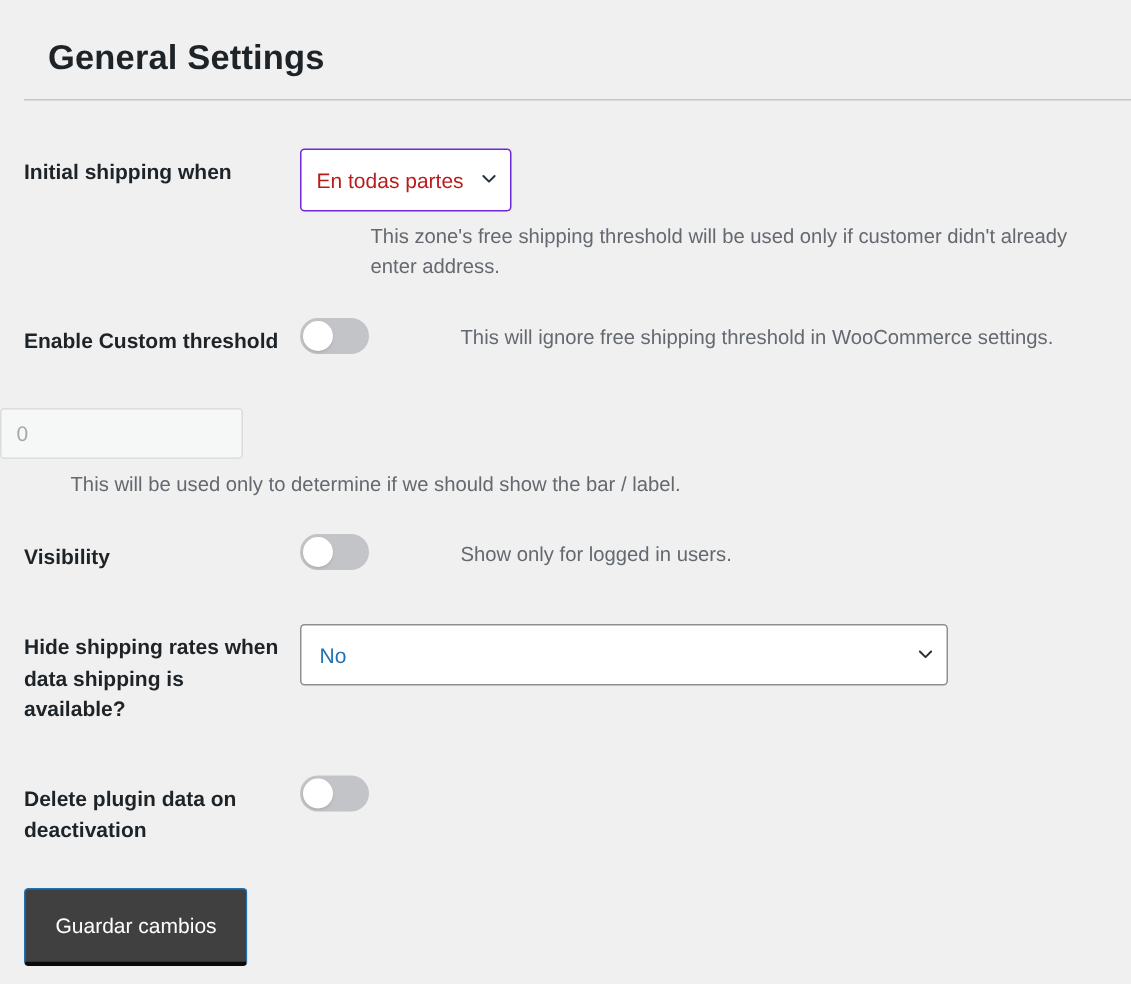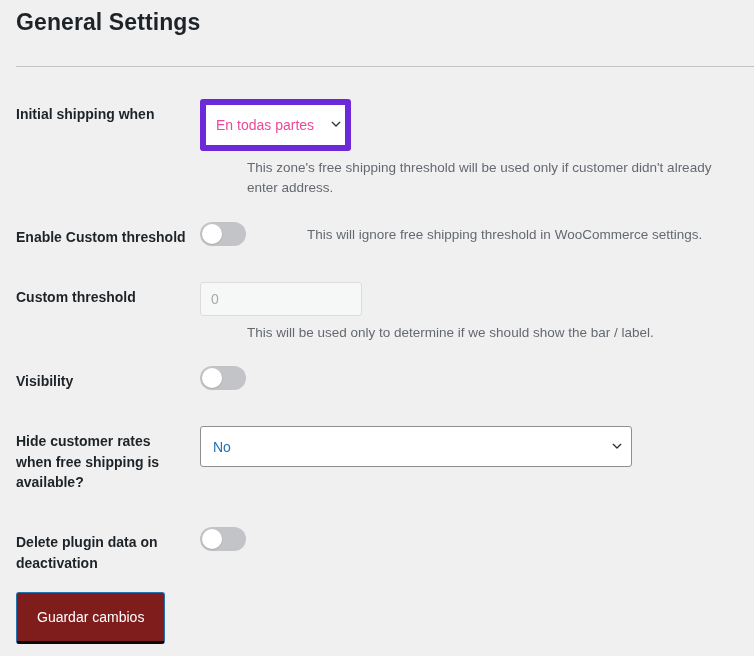--- a/index.html
+++ b/index.html
@@ -19,21 +19,21 @@
 
   .page-title {
     position: absolute;
     left: 16px;
     top: 8px;
     font-size: 23px;
     font-weight: 600;
     line-height: 1.3;
     color: #1d2327;
     letter-spacing: 0.1px;
-    margin: 0;
+    margin: 16px;
   }
 
   .title-divider {
     position: absolute;
     left: 16px;
     top: 66px;
     right: 0;
     height: 1px;
     background: #c3c4c7;
   }
@@ -86,24 +86,24 @@
   .description.inline-desc {
     margin-top: 0;
     white-space: nowrap;
   }
 
   
   .select-small {
     appearance: none;
     -webkit-appearance: none;
     background: #fff;
-    border: 6px solid #6d28d9;
+    border: 1px solid #6d28d9;
     border-radius: 3px;
     box-shadow: 0 0 0 transparent;
-    color: #ec4899;
+    color: #b91c1c;
     font-family: "Liberation Sans", sans-serif;
     font-size: 14px;
     line-height: 2;
     padding: 6px 30px 6px 10px;
     min-height: 34px;
     cursor: pointer;
     box-sizing: border-box;
   }
   .select-wrap {
     position: relative;
@@ -174,21 +174,21 @@
     box-shadow: 0 1px 2px rgba(0,0,0,0.12);
   }
 
   
   .submit-area {
     position: absolute;
     left: 16px;
     top: 592px;
   }
   .button-primary {
-    background: #7f1d1d;
+    background: #404040;
     border: 1px solid #2271b1;
     border-bottom: 3px solid #0a0a0a;
     border-radius: 3px;
     color: #fff;
     font-family: "Liberation Sans", sans-serif;
     font-size: 14px;
     font-weight: 400;
     line-height: 1;
     padding: 13px 20px 13px 20px;
     cursor: pointer;
@@ -228,40 +228,40 @@
       <div class="field-inline">
         <span class="toggle">
           <span class="knob"></span>
         </span>
         <span class="description inline-desc">This will ignore free shipping threshold in WooCommerce settings.</span>
       </div>
     </div>
   </div>
 
   <div class="form-row">
-    <div class="row-label">Custom threshold</div>
     <div class="row-field">
       <input class="text-input" type="text" placeholder="0" style="">
       <div class="description">This will be used only to determine if we should show the bar / label.</div>
     </div>
   </div>
 
   <div class="form-row">
     <div class="row-label">Visibility</div>
     <div class="row-field">
       <div class="field-inline">
         <span class="toggle">
           <span class="knob"></span>
         </span>
-      </div>
-    </div>
-  </div>
-
-  <div class="form-row">
-    <div class="row-label">Hide customer rates when free shipping is available?</div>
+        <span class="description inline-desc">Show only for logged in users.</span>
+      </div>
+    </div>
+  </div>
+
+  <div class="form-row">
+    <div class="row-label">Hide shipping rates when data shipping is available?</div>
     <div class="row-field">
       <div class="select-wrap">
         <select class="select-wide">
           <option>No</option>
         </select>
         <span class="chev">
           <svg viewBox="0 0 12 12" width="10" height="10" aria-hidden="true">
             <path d="M1.5 4 L6 8.5 L10.5 4" fill="none" stroke="#2c3338" stroke-width="1.6" stroke-linecap="round" stroke-linejoin="round"></path>
           </svg>
         </span>

